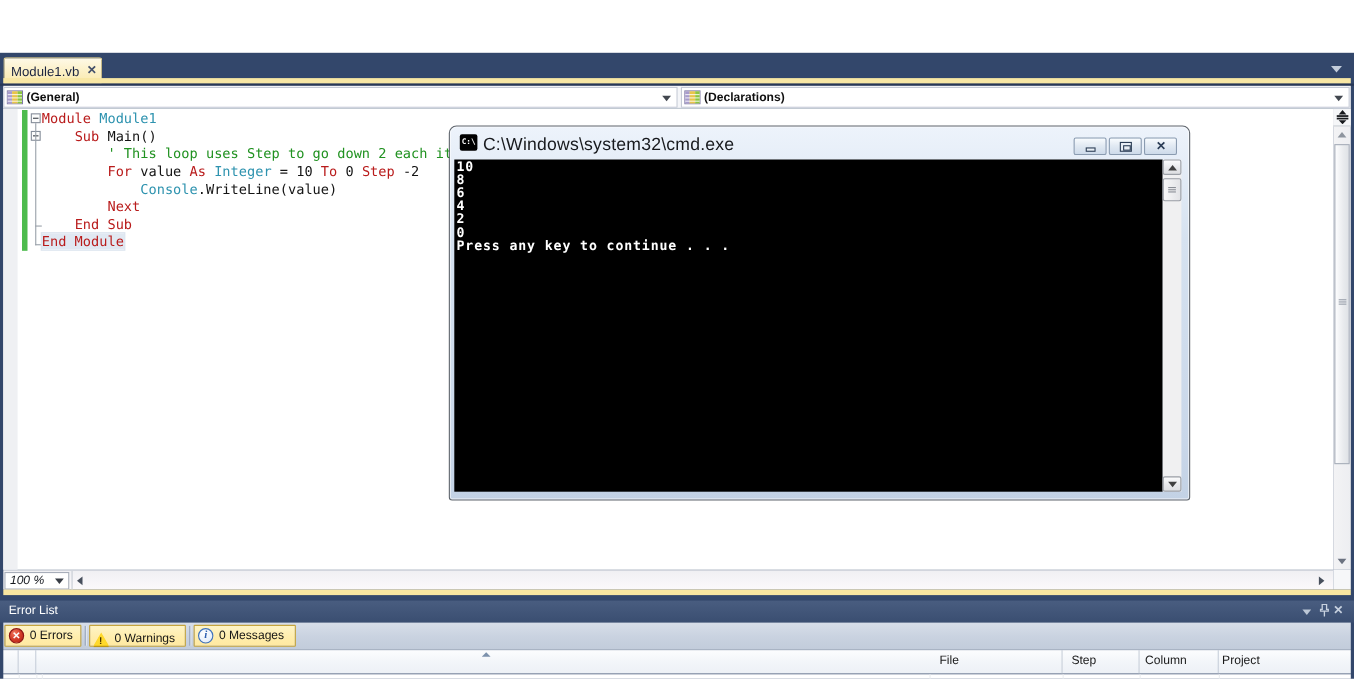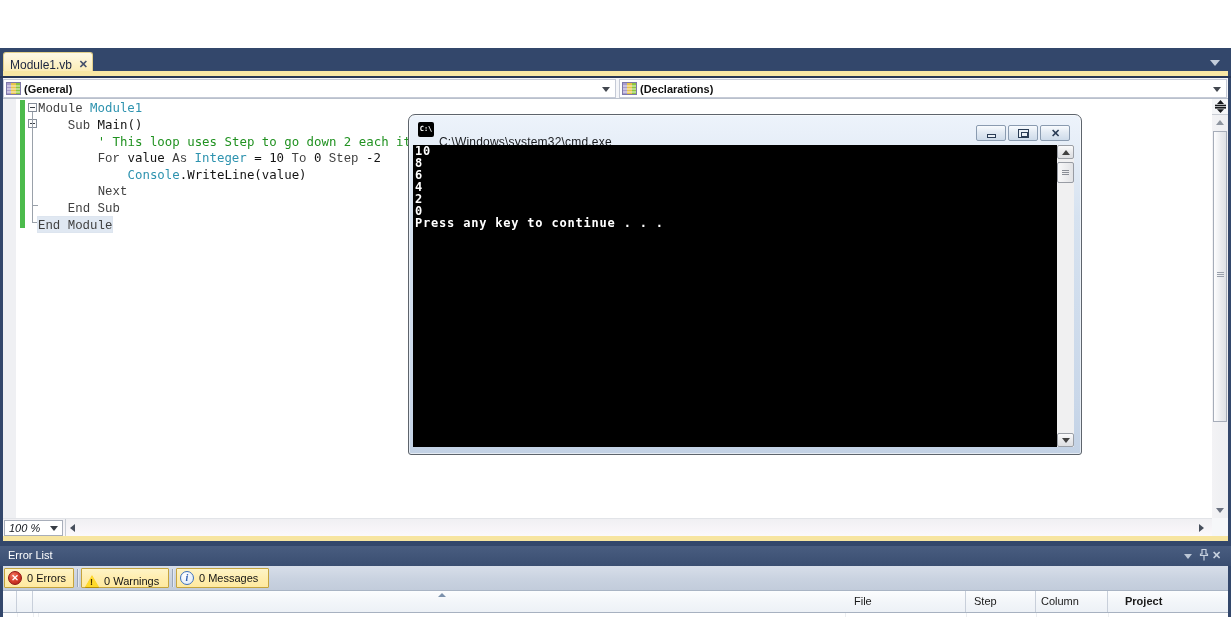--- a/index.html
+++ b/index.html
@@ -36,21 +36,21 @@
   #indicator-margin { left:0; top:0; width:13px; height:419px; background:#EFF0F3; }
   #change-bar { left:17px; top:1px; width:5px; height:128px; background:#4CBB4C; }
   .outline-box { position:absolute; left:25px; width:9px; height:9px; background:#FCFCFC;
     border:1px solid #858D99; }
   .outline-box::after { content:""; position:absolute; left:1px; top:3px; width:5px; height:1px; background:#3A3F46; }
   #outline-vline { left:29px; top:13px; width:1px; height:111px; background:#9AA1AA; }
   #outline-tick1 { left:29px; top:106px; width:6px; height:1px; background:#9AA1AA; }
   #outline-tick2 { left:29px; top:123px; width:12px; height:1px; background:#9AA1AA; }
   #code { left:35px; top:1px; font-family:"DejaVu Sans Mono", monospace; font-size:12.4px; line-height:16px;
     white-space:pre; color:#141414; }
-  #code .kw { color:#404040;font-family:Liberation Mono, monospace; }
+  #code .kw { color:#b91c1c; }
   #code .ty { color:#2E93AF; }
   #code .cm { color:#219221; }
   #code .hl { background:#E0E8F2; box-shadow:0 0 0 1px #DDE5EF; }
 
   
   #vscroll { left:1212px; top:51px; width:16px; height:419px; background:linear-gradient(90deg,#F3F3F5,#EDEEF1); }
   #split-btn { left:0; top:0; width:16px; height:16px; background:#F5F6F8; border-bottom:1px solid #C9CDD4;
     display:flex; align-items:center; justify-content:center; }
   #vscroll-up { left:0; top:16px; width:16px; height:14px; display:flex; align-items:center; justify-content:center; }
   #vscroll-up .arr { width:0; height:0; border-left:4px solid transparent; border-right:4px solid transparent;
@@ -76,21 +76,21 @@
   #hscroll-right { left:1196px; top:5px; width:0; height:0;
     border-top:4px solid transparent; border-bottom:4px solid transparent; border-left:5px solid #474F5C; }
   #scroll-corner { left:1212px; top:470px; width:16px; height:18px; background:#F6F7F9; }
   #strip-yellow-bottom { left:3px; top:488px; width:1225px; height:5px; background:#F7E5A0; }
 
   
   #console-win { left:408px; top:66px; width:674px; height:341px;
     background:linear-gradient(#EDF3FB, #D6E2F0 30%, #C9D7E9 85%, #C3D2E5);
     border:1px solid #5E646C; border-radius:7px 7px 3px 3px;
     box-shadow:inset 0 0 0 1px rgba(255,255,255,0.55); }
-  #console-title { position:absolute; left:30px; top:20px; font-size:12px; color:#17191D; letter-spacing:0.2px; }
+  #console-title { position:absolute; left:30px; top:8px; font-size:16px; color:#17191D; letter-spacing:0.2px; }
   #cmd-icon { position:absolute; left:9px; top:7px; width:16px; height:15px; background:#000;
     border-radius:2px; color:#FFF; font-family:"DejaVu Sans Mono", monospace; font-size:7px; font-weight:bold;
     line-height:15px; text-align:center; }
   .cap-btns { position:absolute; top:10px; right:11px; display:flex; gap:2px; }
   .cap-btn { width:30px; height:16px; border:1px solid #8A9BB0; border-radius:2px;
     background:linear-gradient(#F8FBFE,#E2EAF3 45%,#CEDBEA); position:relative; }
   .glyph-min { position:absolute; left:10px; top:8px; width:9px; height:4px; border:1px solid #2A3C55; background:#E9EFF6; }
   .glyph-max { position:absolute; left:9px; top:3px; width:11px; height:9px; border:1px solid #2A3C55;
     background:#E9EFF6; }
   .glyph-max::after { content:""; position:absolute; left:2px; top:2px; width:5px; height:3px; border:1px solid #2A3C55; }
@@ -307,21 +307,21 @@
     <div class="hdr-cell" style="left:842px; width:121px;">
       <span class="hdr-label" style="left:9px;">File</span>
     </div>
     <div class="hdr-cell" style="left:963px; width:70px;">
       <span class="hdr-label" style="left:8px;">Step</span>
     </div>
     <div class="hdr-cell" style="left:1033px; width:72px;">
       <span class="hdr-label" style="left:5px;">Column</span>
     </div>
     <div class="hdr-cell" style="left:1105px; width:120px; border-right:none;">
-      <span class="hdr-label" style="left:17px;font-weight:bold;">Project</span>
+      <span class="hdr-label" style="left:3px;">Project</span>
     </div>
   </div>
   <div class="abs" id="el-body">
     <div class="vline" style="left:14px;"></div>
     <div class="vline" style="left:30px;"></div>
     <div class="vline" style="left:35px;"></div>
     <div class="vline" style="left:842px;"></div>
     <div class="vline" style="left:963px;"></div>
     <div class="vline" style="left:1033px;"></div>
     <div class="vline" style="left:1105px;"></div>

